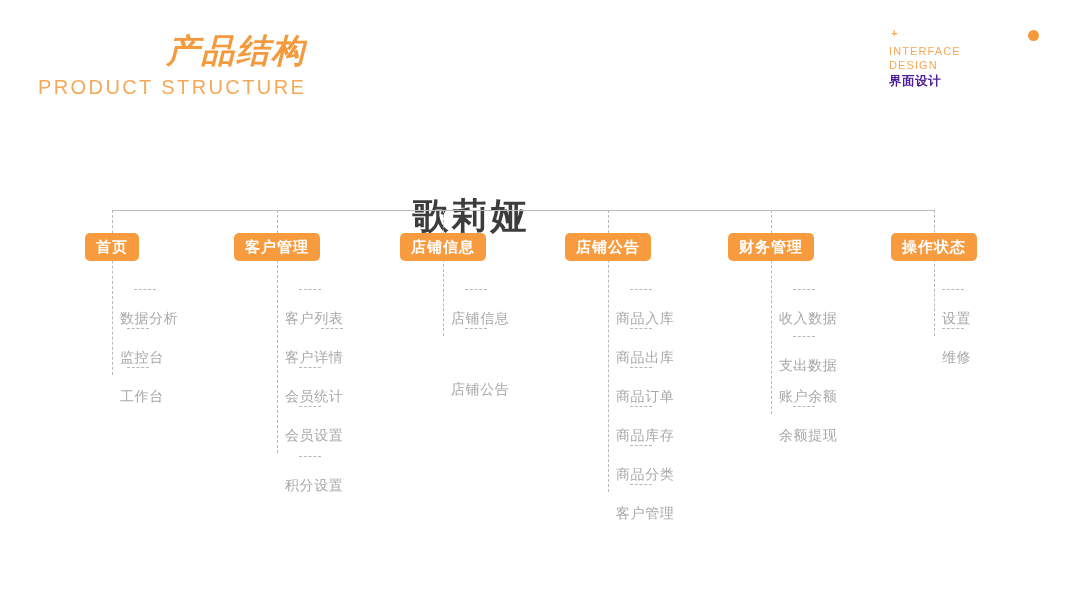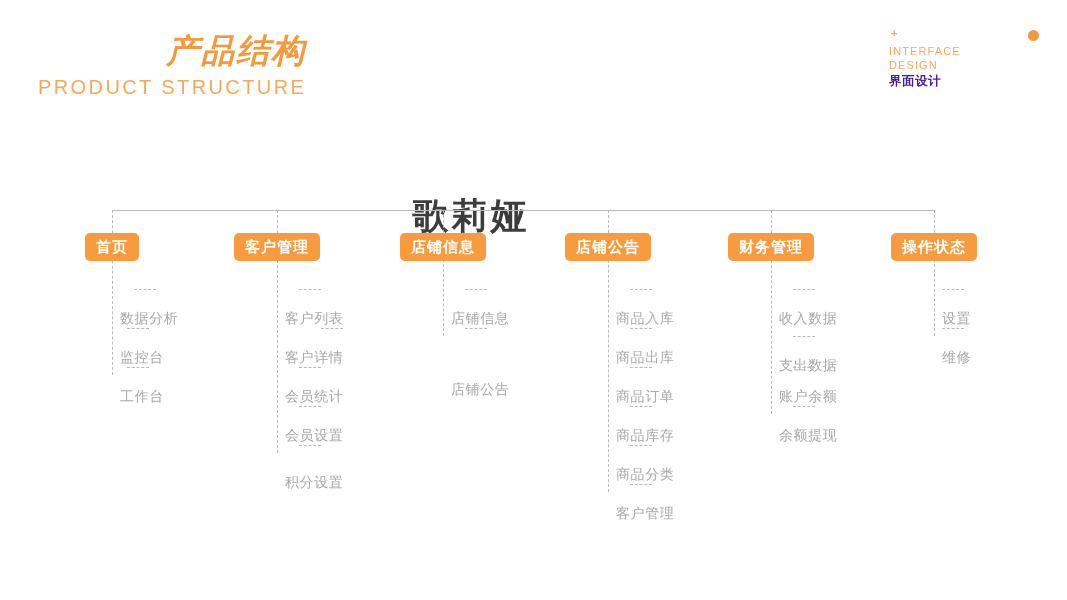--- a/index.html
+++ b/index.html
@@ -160,21 +160,21 @@
           <div class="ltext">客户详情</div>
         </div>
         <div class="leaf" style="top: 157px;">
           <div class="dashlink"></div>
           <div class="ltext">会员统计</div>
         </div>
         <div class="leaf" style="top: 196px;">
           <div class="dashlink"></div>
           <div class="ltext">会员设置</div>
         </div>
-        <div class="leaf" style="top: 235px; gap: 8px;">
+        <div class="leaf" style="top: 246px;">
           <div class="dashlink"></div>
           <div class="ltext">积分设置</div>
         </div>
       </div>
       <div class="col" style="left: 443px;">
         <div class="spine" style="height: 126px;"></div>
         <div class="tag">店铺信息</div>
         <div class="leaf" style="top: 79px;">
           <div class="dashlink"></div>
           <div class="ltext">店铺信息</div>

